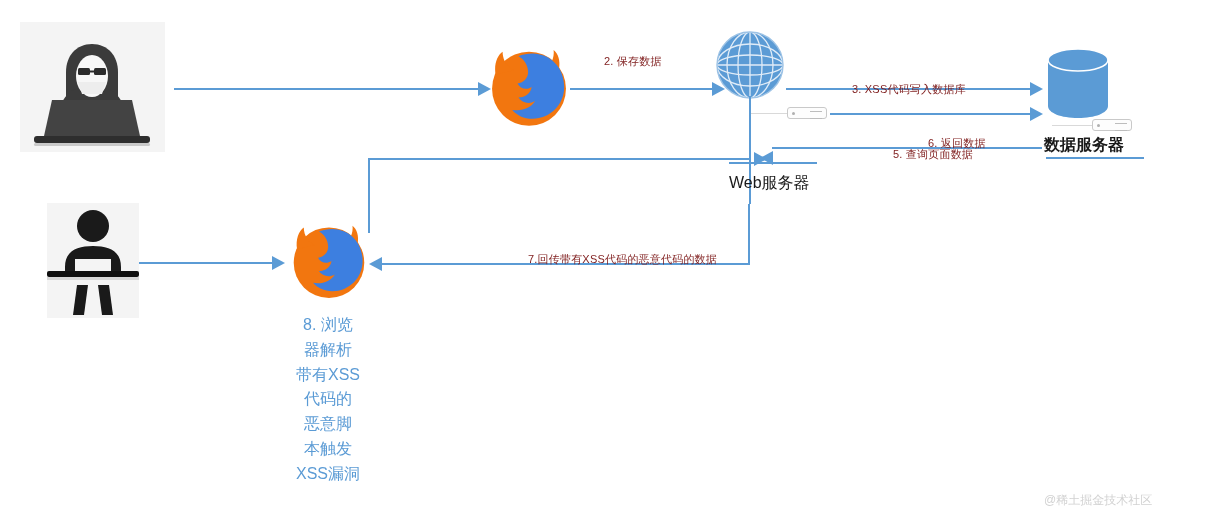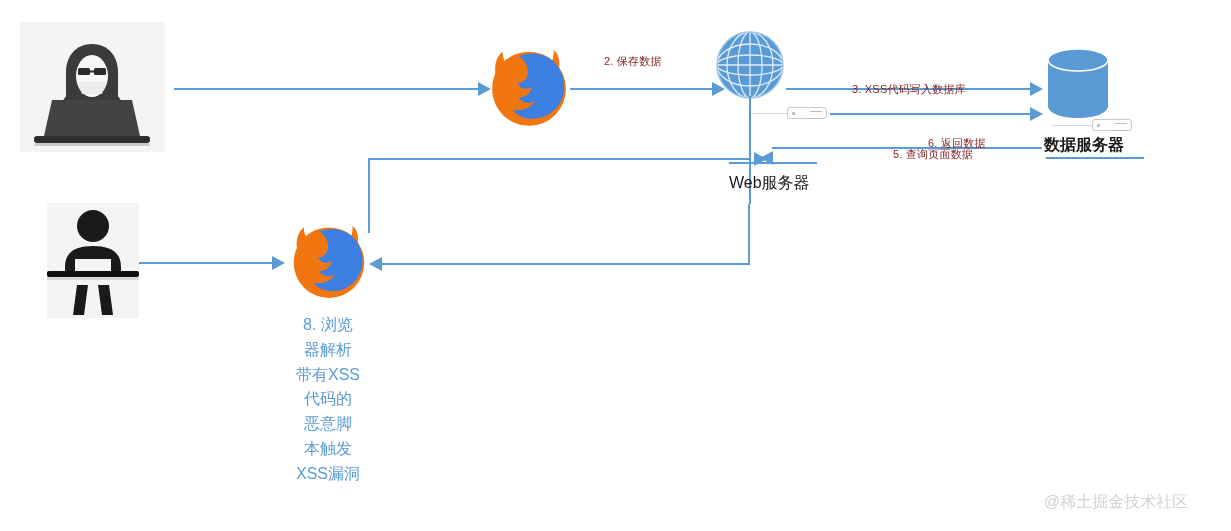--- a/index.html
+++ b/index.html
@@ -57,21 +57,21 @@
   }
   .vert-label {
     color: #5b9bd5;
     font-size: 16px;
     line-height: 1.55;
     text-align: center;
     width: 72px;
   }
   .watermark {
     color: #d2d2d2;
-    font-size: 16px;
+    font-size: 12px;
     white-space: nowrap;
   }
   
   .rack {
     border: 1px solid #c9c9c9;
     background: #fdfdfd;
     border-radius: 3px;
     height: 12px;
     box-sizing: border-box;
   }
@@ -225,20 +225,21 @@
       <path d="M54 12 C74 12 90 28 90 50 C90 70 74 86 54 86 C44 86 36 82 31 76
                C42 78 52 74 57 66 C50 70 42 68 38 62 C46 62 52 57 53 50
                C47 54 40 52 37 46 C44 45 49 40 49 33 C49 25 44 18 38 15
                C43 13 48 12 54 12 Z" fill="#3d7fe0"></path>
     </svg>
   </div>
 
   <div class="abs hline" style="left:382px; top:263px; width:368px;"></div>
   <div class="abs arrow-l" style="left:369px; top:257px;"></div>
   <div class="abs vline" style="left:748px; top:204px; height:60px;"></div>
+  <div class="abs step-label" style="left:528px; top:253px;">7.回传带有XSS代码的恶意代码的数据</div>
 
   <div class="abs vert-label" style="left:292px; top:313px;">
     <div>8. 浏览</div>
     <div>器解析</div>
     <div>带有XSS</div>
     <div>代码的</div>
     <div>恶意脚</div>
     <div>本触发</div>
     <div>XSS漏洞</div>
   </div>

